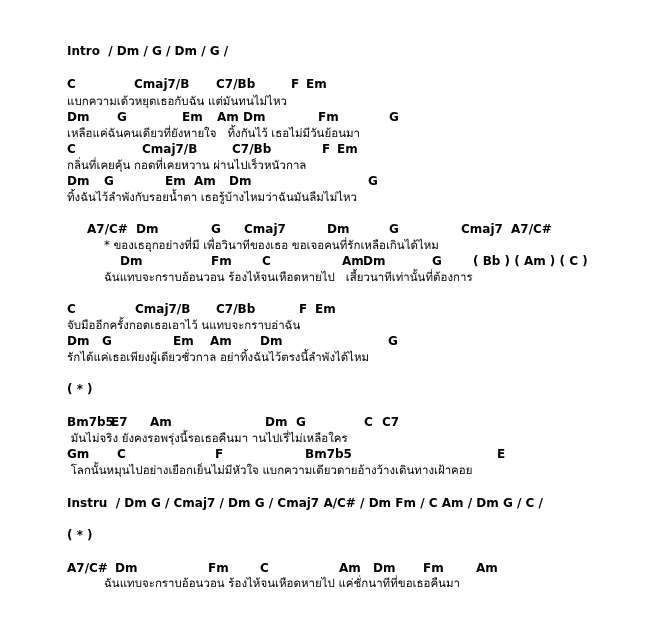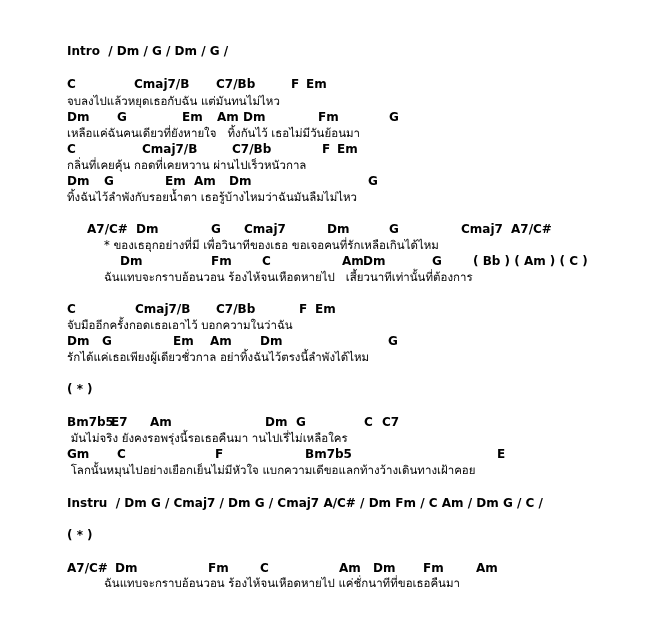--- a/index.html
+++ b/index.html
@@ -10,44 +10,44 @@
   .lyric { font-size: 11.5px; }
   .hdr { font-weight: bold; font-size: 12px; }
 </style>
 </head>
 <body>
 
 <div>
   <div class="ln hdr" style="left:67px;top:44px">Intro  / Dm / G / Dm / G /</div>
 
   <div class="ln chord-row" style="top:77px"></div>
-  <div class="ln lyric" style="left:67px;top:94px">จบลงไปแล้วหยุดเธอกับฉัน แต่มันทนไม่ไหว</div>
+  <div class="ln lyric" style="left:67px;top:94px">แบกความเด้วหยุดเธอกับฉัน แต่มันทนไม่ไหว</div>
   <div class="ln chord-row" style="top:110px"></div>
   <div class="ln lyric" style="left:67px;top:126px">เหลือแค่ฉันคนเดียวที่ยังหายใจ   ทิ้งกันไว้ เธอไม่มีวันย้อนมา</div>
   <div class="ln chord-row" style="top:142px"></div>
   <div class="ln lyric" style="left:67px;top:158px">กลิ่นที่เคยคุ้น กอดที่เคยหวาน ผ่านไปเร็วหนัวกาล</div>
   <div class="ln chord-row" style="top:174px"></div>
   <div class="ln lyric" style="left:67px;top:190px">ทิ้งฉันไว้ลำพังกับรอยน้ำตา เธอรู้บ้างไหมว่าฉันมันลืมไม่ไหว</div>
 
   <div class="ln chord-row" style="top:222px"></div>
   <div class="ln lyric" style="left:104px;top:238px">* ของเธอุกอย่างที่มี เพื่อวินาทีของเธอ ขอเจอคนที่รักเหลือเกินได้ไหม</div>
   <div class="ln chord-row" style="top:254px"></div>
   <div class="ln lyric" style="left:104px;top:270px">ฉันแทบจะกราบอ้อนวอน ร้องไห้จนเหือดหายไป   เสี้ยวนาทีเท่านั้นที่ต้องการ</div>
 
   <div class="ln chord-row" style="top:302px"></div>
-  <div class="ln lyric" style="left:67px;top:318px">จับมืออีกครั้งกอดเธอเอาไว้ บอกความในว่าฉัน</div>
+  <div class="ln lyric" style="left:67px;top:318px">จับมืออีกครั้งกอดเธอเอาไว้ นแทบจะกราบอ่าฉัน</div>
   <div class="ln chord-row" style="top:334px"></div>
   <div class="ln lyric" style="left:67px;top:350px">รักได้แค่เธอเพียงผู้เดียวชั่วกาล อย่าทิ้งฉันไว้ตรงนี้ลำพังได้ไหม</div>
 
   <div class="ln hdr" style="left:67px;top:382px">( * )</div>
 
   <div class="ln chord-row" style="top:415px"></div>
   <div class="ln lyric" style="left:67px;top:431px"> มันไม่จริง ยังคงรอพรุ่งนี้รอเธอคืนมา านไปเรี่ไม่เหลือใคร</div>
   <div class="ln chord-row" style="top:447px"></div>
-  <div class="ln lyric" style="left:67px;top:463px"> โลกนั้นหมุนไปอย่างเยือกเย็นไม่มีหัวใจ แบกความเดีขอแลกท้างว้างเดินทางเฝ้าคอย</div>
+  <div class="ln lyric" style="left:67px;top:463px"> โลกนั้นหมุนไปอย่างเยือกเย็นไม่มีหัวใจ แบกความเดียวดายอ้างว้างเดินทางเฝ้าคอย</div>
 
   <div class="ln hdr" style="left:67px;top:496px">Instru  / Dm G / Cmaj7 / Dm G / Cmaj7 A/C# / Dm Fm / C Am / Dm G / C /</div>
 
   <div class="ln hdr" style="left:67px;top:528px">( * )</div>
 
   <div class="ln chord-row" style="top:561px"></div>
   <div class="ln lyric" style="left:104px;top:576px">ฉันแทบจะกราบอ้อนวอน ร้องไห้จนเหือดหายไป แค่ชั่กนาทีที่ขอเธอคืนมา</div>
 <span class="ln chord" style="left: 67px; top: 77px;">C</span>
     <span class="ln chord" style="left: 134px; top: 77px;">Cmaj7/B</span>
     <span class="ln chord" style="left: 216px; top: 77px;">C7/Bb</span>

